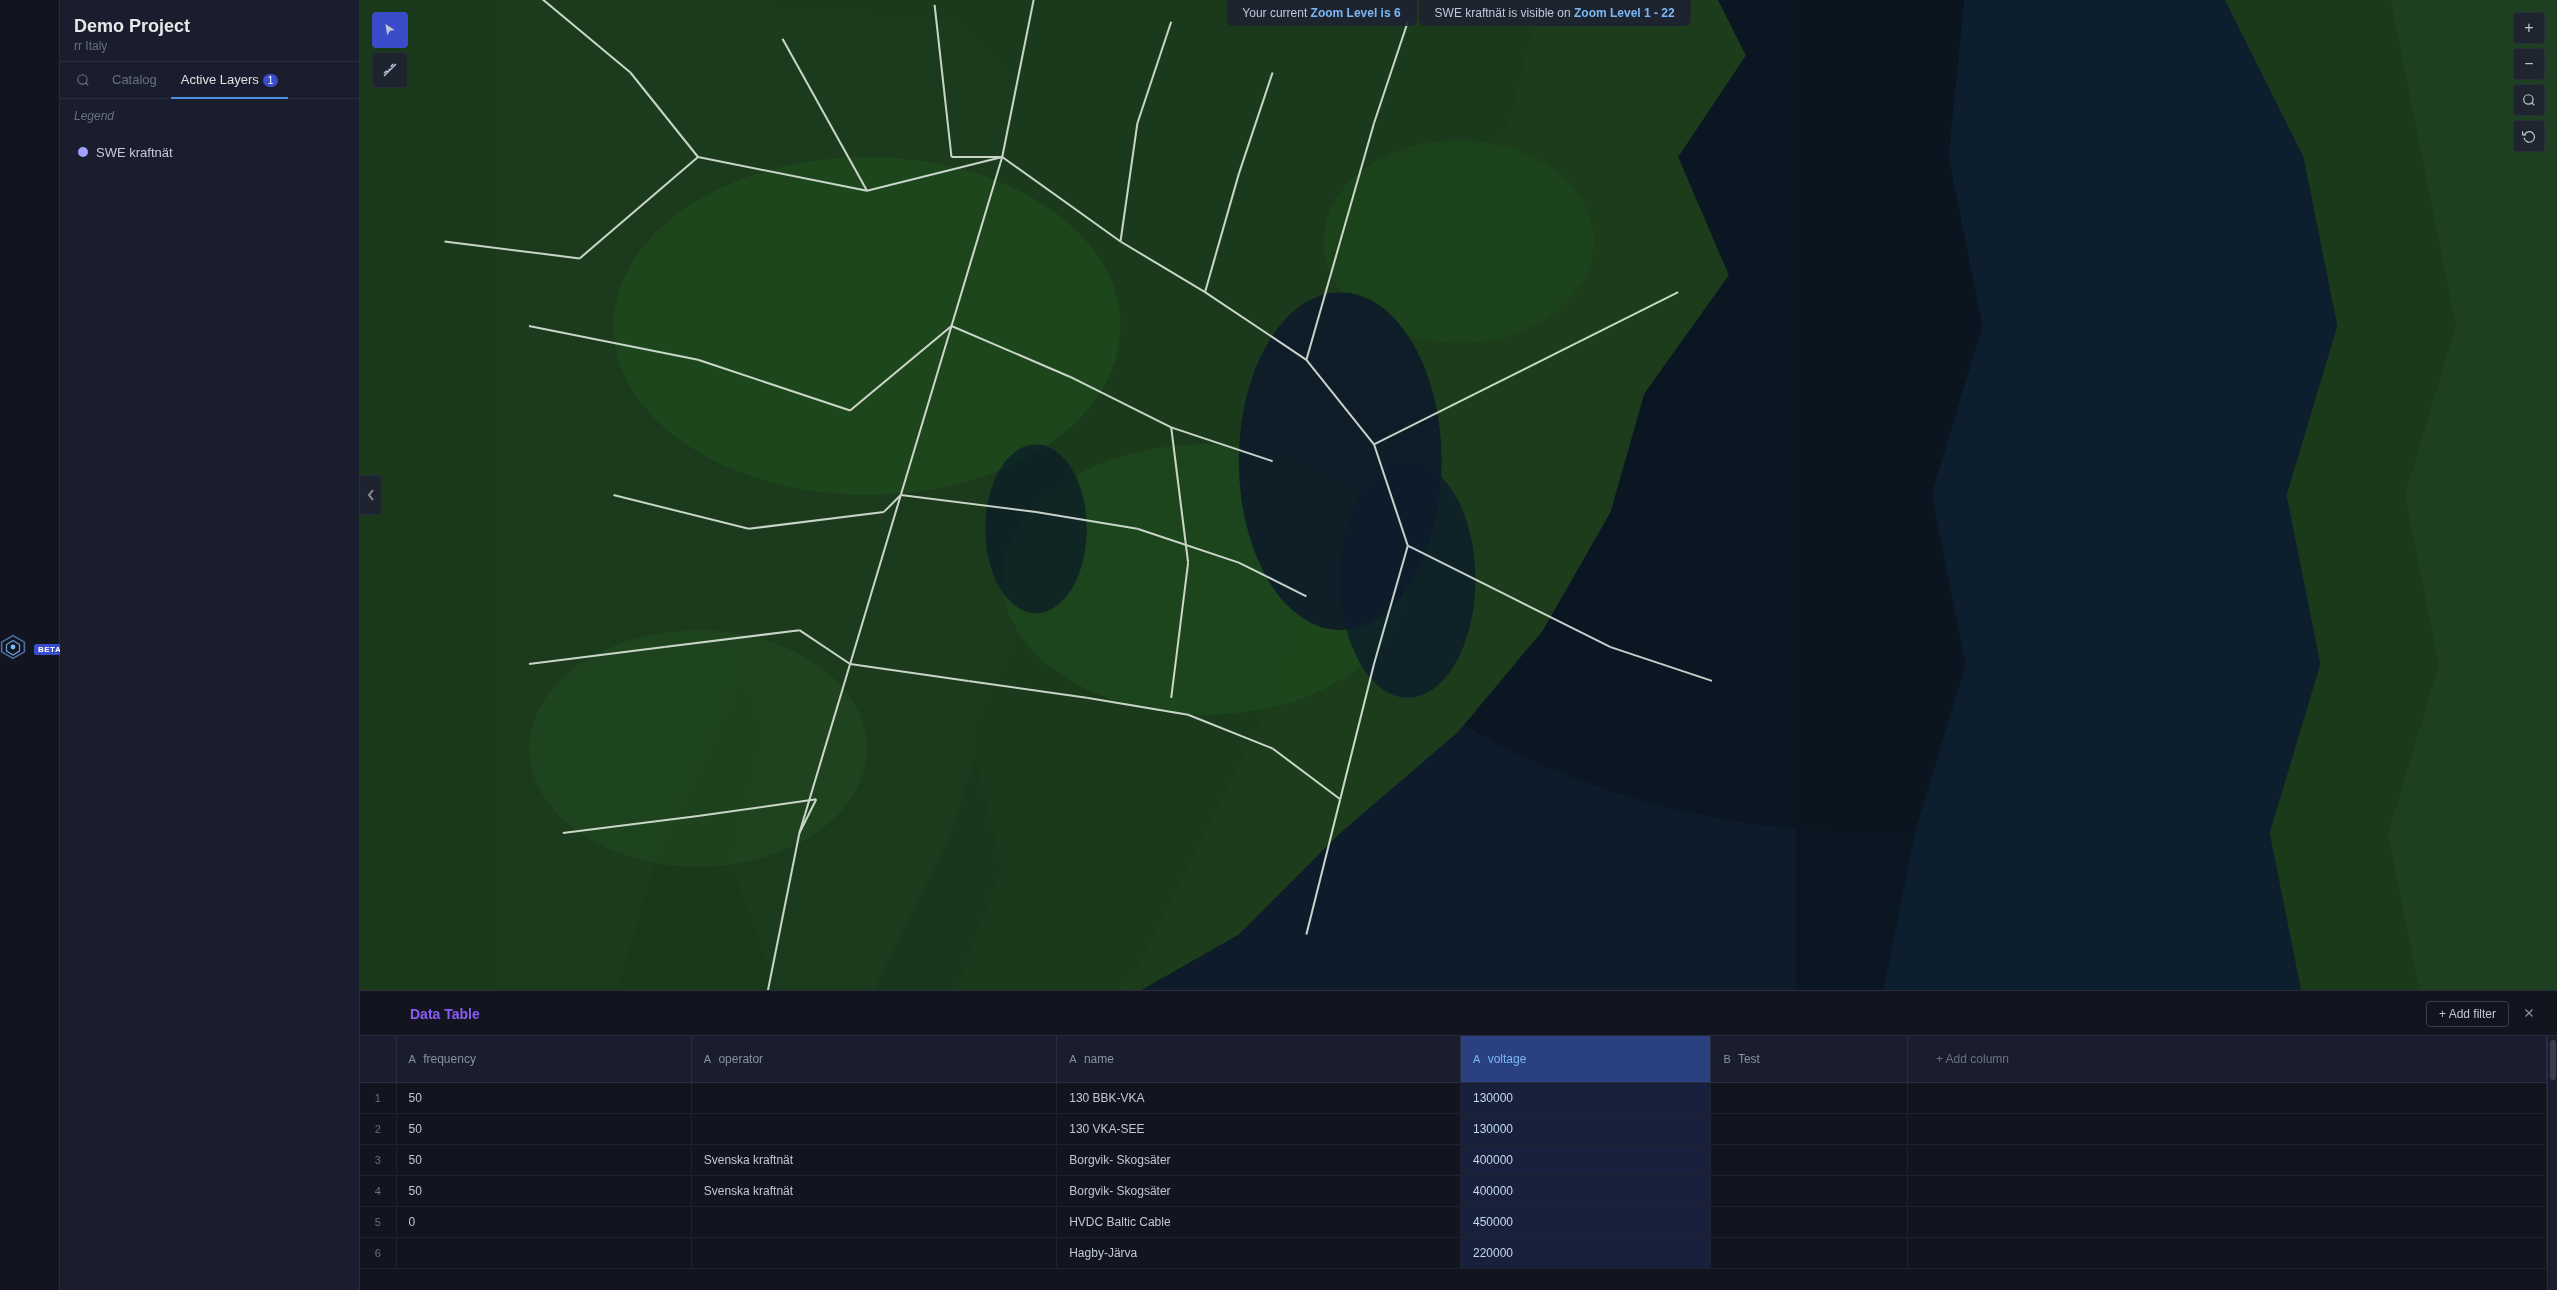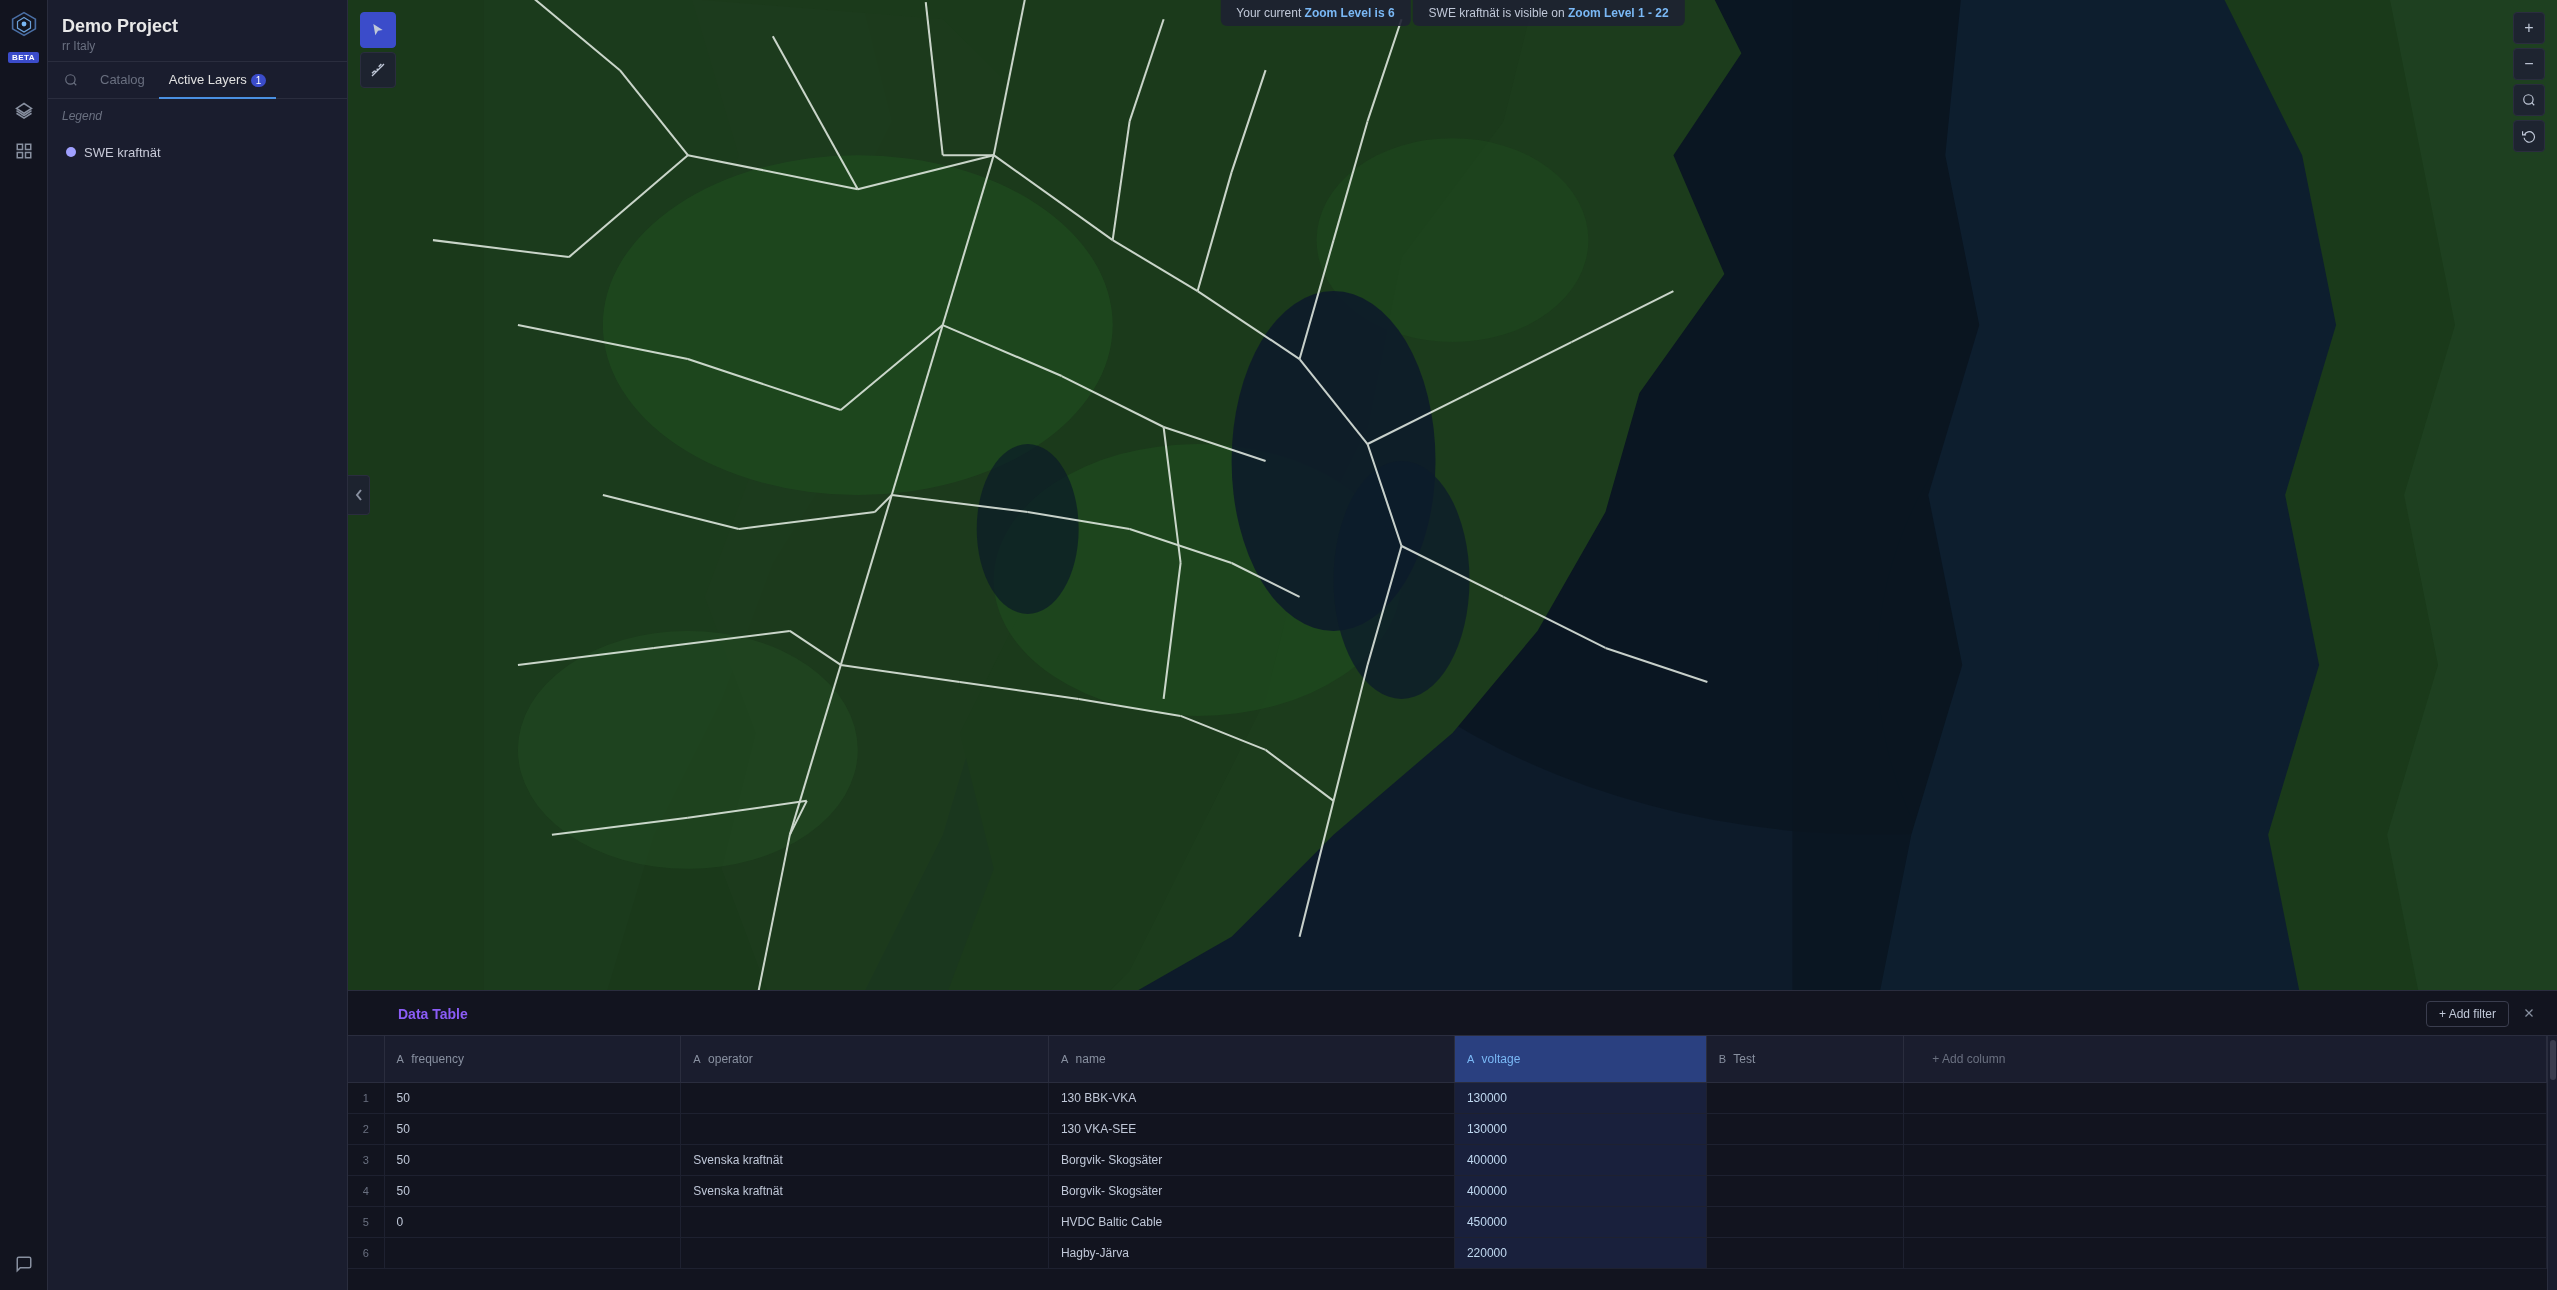--- a/index.html
+++ b/index.html
@@ -8,24 +8,24 @@
       height: 1290px;
       background: #1a1d2e;
       font-family: -apple-system, BlinkMacSystemFont, 'Segoe UI', sans-serif;
       color: #e0e0e0;
       overflow: hidden;
       display: flex;
     }
 
     
     .sidebar-icons {
-      width: 48px;
+      width: 60px;
       background: #12141f;
       display: flex;
-      flex-direction: column;
+      flex-direction: row;
       align-items: center;
       padding-top: 8px;
       gap: 8px;
       z-index: 10;
       border-right: 1px solid #2a2d3e;
     }
     .sidebar-logo {
       width: 32px;
       height: 32px;
       margin-bottom: 4px;

